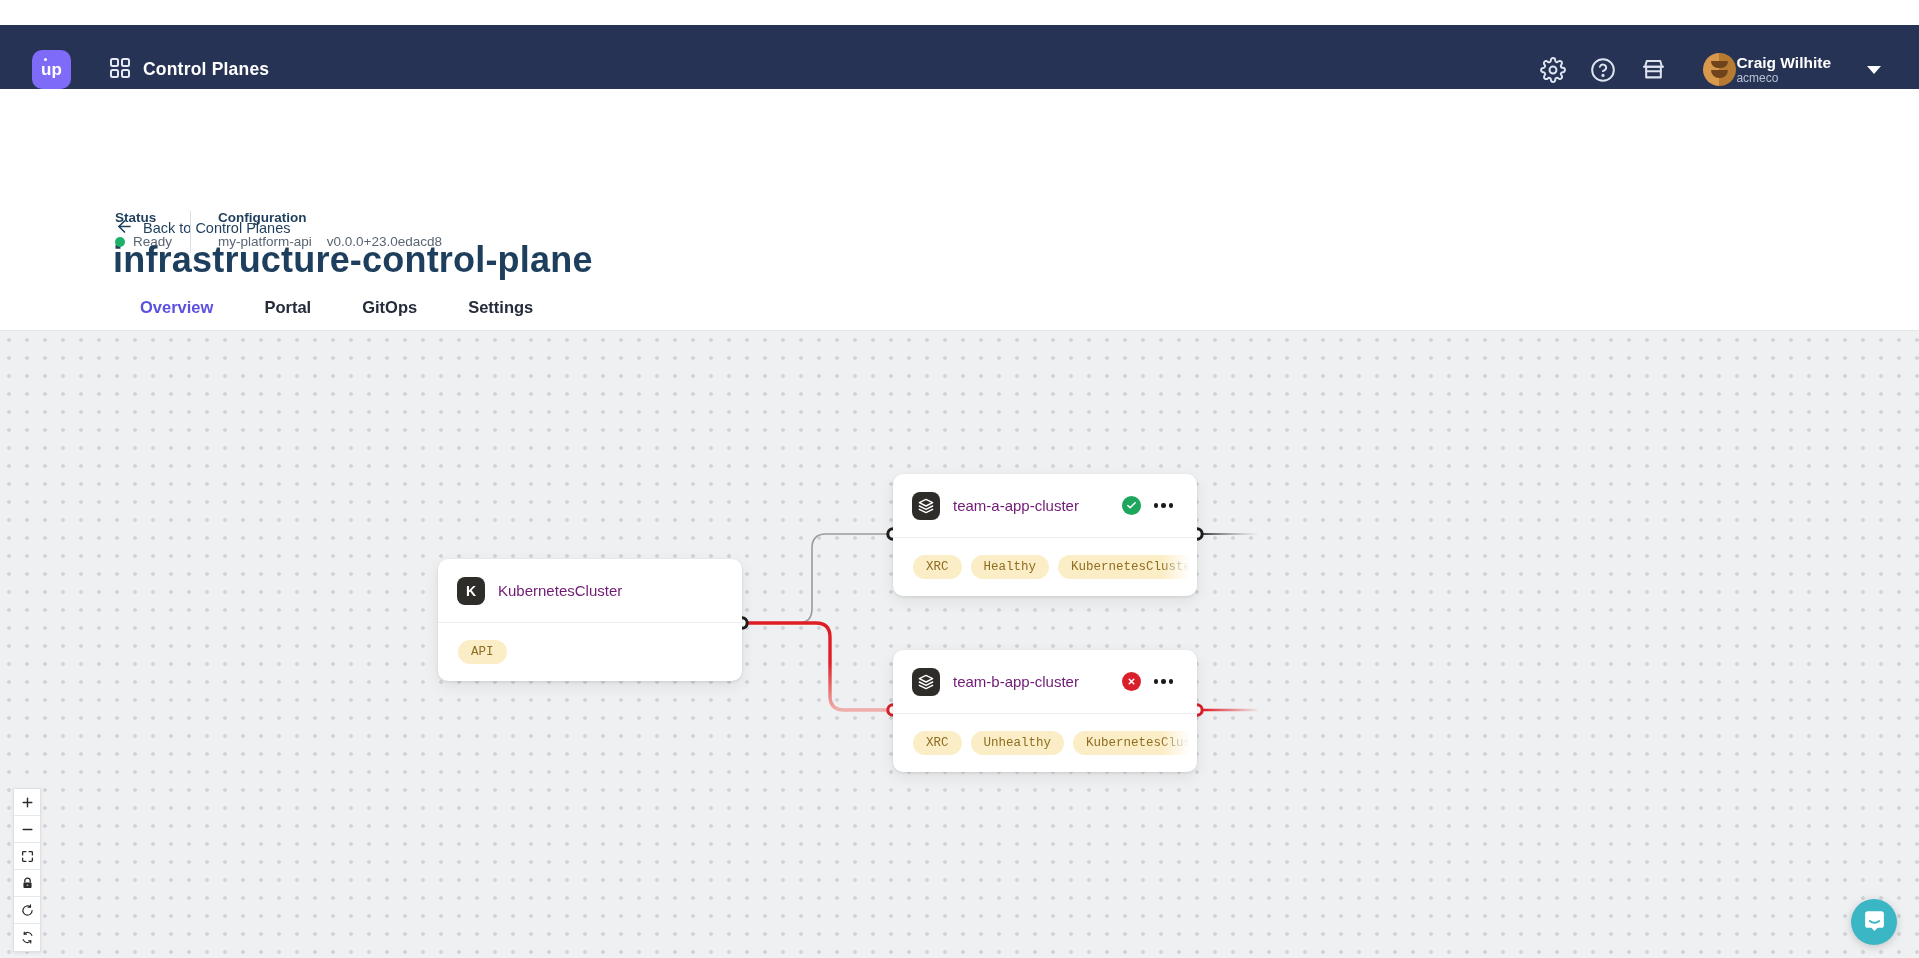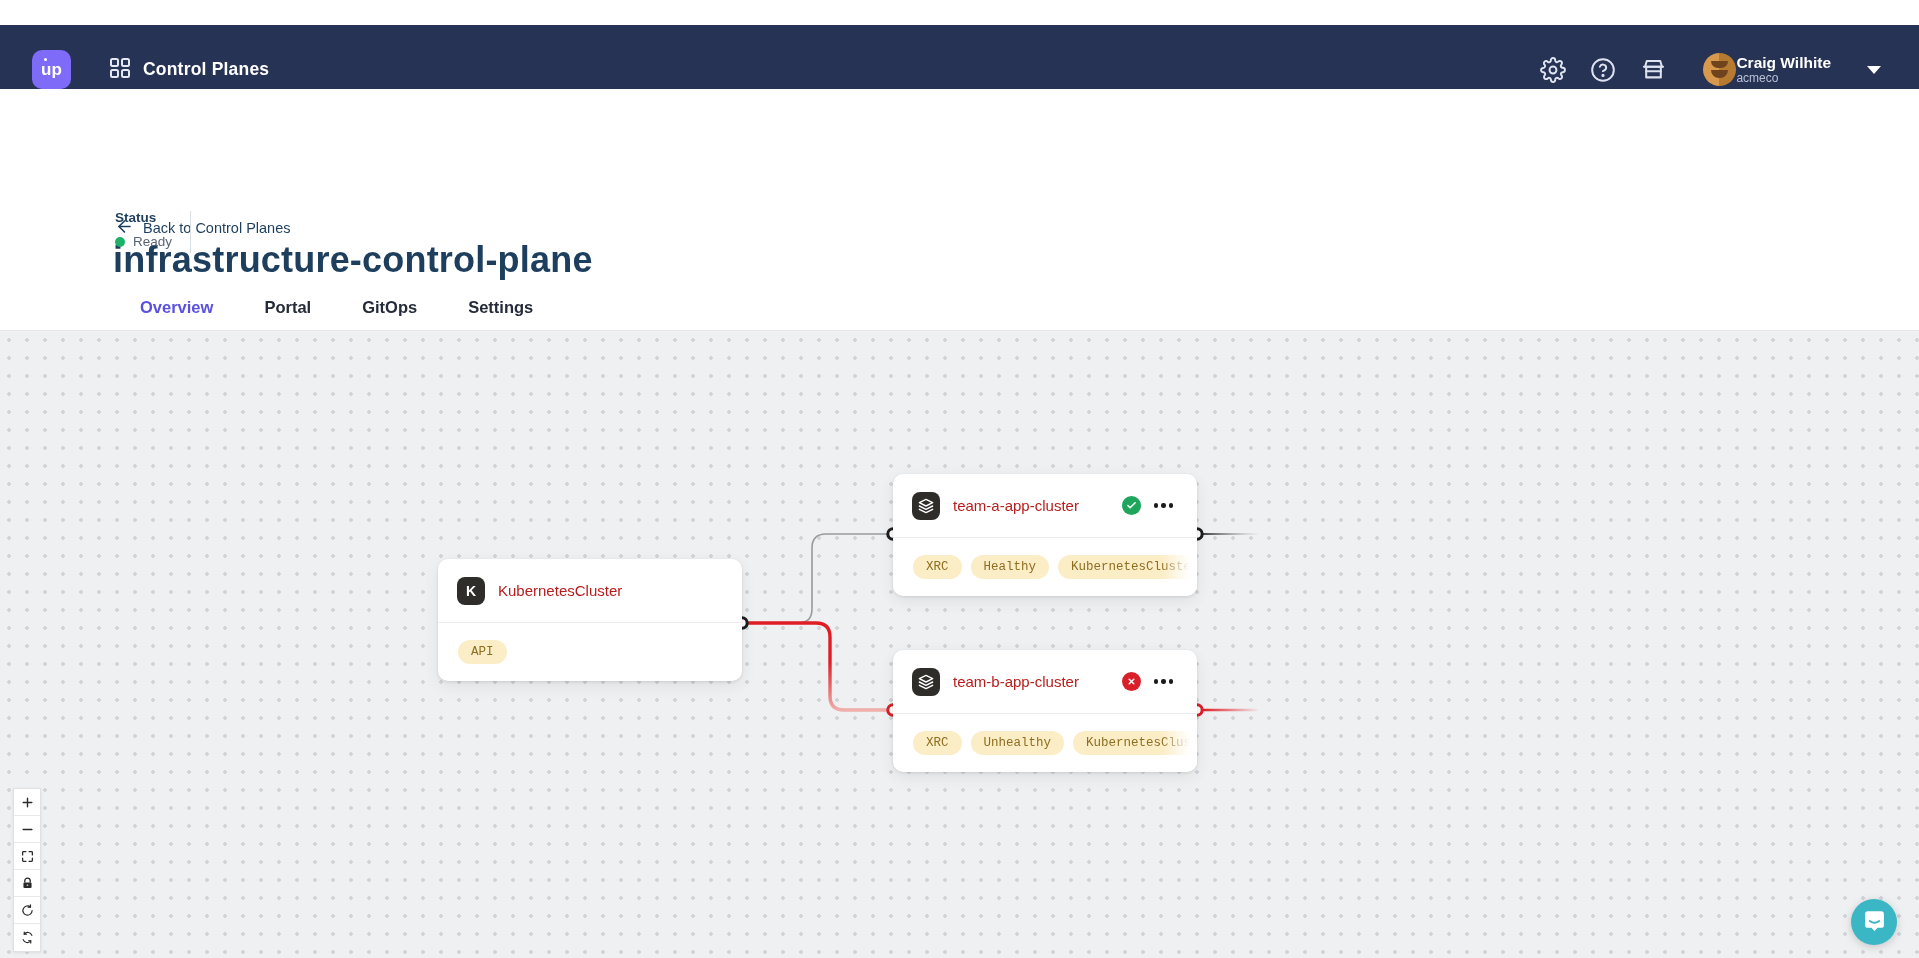--- a/index.html
+++ b/index.html
@@ -60,21 +60,21 @@
             background-size:18px 18px; }
   .edges { position:absolute; inset:0; }
 
   .node { position:absolute; width:304px; height:122px; background:#fff; border-radius:10px;
           box-shadow:0 1px 3px rgba(0,0,0,.10), 0 5px 16px rgba(0,0,0,.07); }
   .node-header { height:64px; display:flex; align-items:center; gap:13px;
                  padding:0 24px 0 19px; border-bottom:1px solid #ebedf0; }
   .node-icon { width:28px; height:28px; min-width:28px; border-radius:8px; background:#2e2d2a;
                color:#fff; display:flex; align-items:center; justify-content:center;
                font-size:14px; font-weight:bold; }
-  .node-title { font-size:15px; color:#b91c1c; white-space:nowrap; }
+  .node-title { font-size:15px; color:#701a75; white-space:nowrap; }
   .badge { width:19px; height:19px; min-width:19px; border-radius:50%; margin-left:auto;
            display:flex; align-items:center; justify-content:center; }
   .badge.healthy { background:#1ea75c; }
   .badge.unhealthy { background:#d9202a; }
   .dots { display:flex; gap:3px; cursor:pointer; padding:4px 0; }
   .dots i { width:4.5px; height:4.5px; border-radius:50%; background:#1b1b1b; }
   .node-tags { position:relative; height:57px; display:flex; align-items:center; gap:9px;
                padding:0 0 0 20px; overflow:hidden; border-radius:0 0 10px 10px; }
   .node-tags.fade::after { content:""; position:absolute; top:0; right:0; bottom:0; width:36px;
                background:linear-gradient(90deg, rgba(255,255,255,0), #fff 80%); }
@@ -170,20 +170,27 @@
     <div class="status-block">
       <div class="meta-label">Status</div>
       <div class="status-row">
         <span class="status-dot"></span>
         <span class="meta-value">Ready</span>
       </div>
     </div>
 
     <div class="v-divider"></div>
 
+    <div class="config-block">
+      <div class="meta-label">Configuration</div>
+      <div class="config-row">
+        <span class="meta-value">my-platform-api</span>
+        <span class="meta-value">v0.0.0+23.0edacd8</span>
+      </div>
+    </div>
 
     <div class="tabs">
       <div class="tab active">Overview</div>
       <div class="tab">Portal</div>
       <div class="tab">GitOps</div>
       <div class="tab">Settings</div>
     </div>
   </div>
 
   <div class="canvas">

